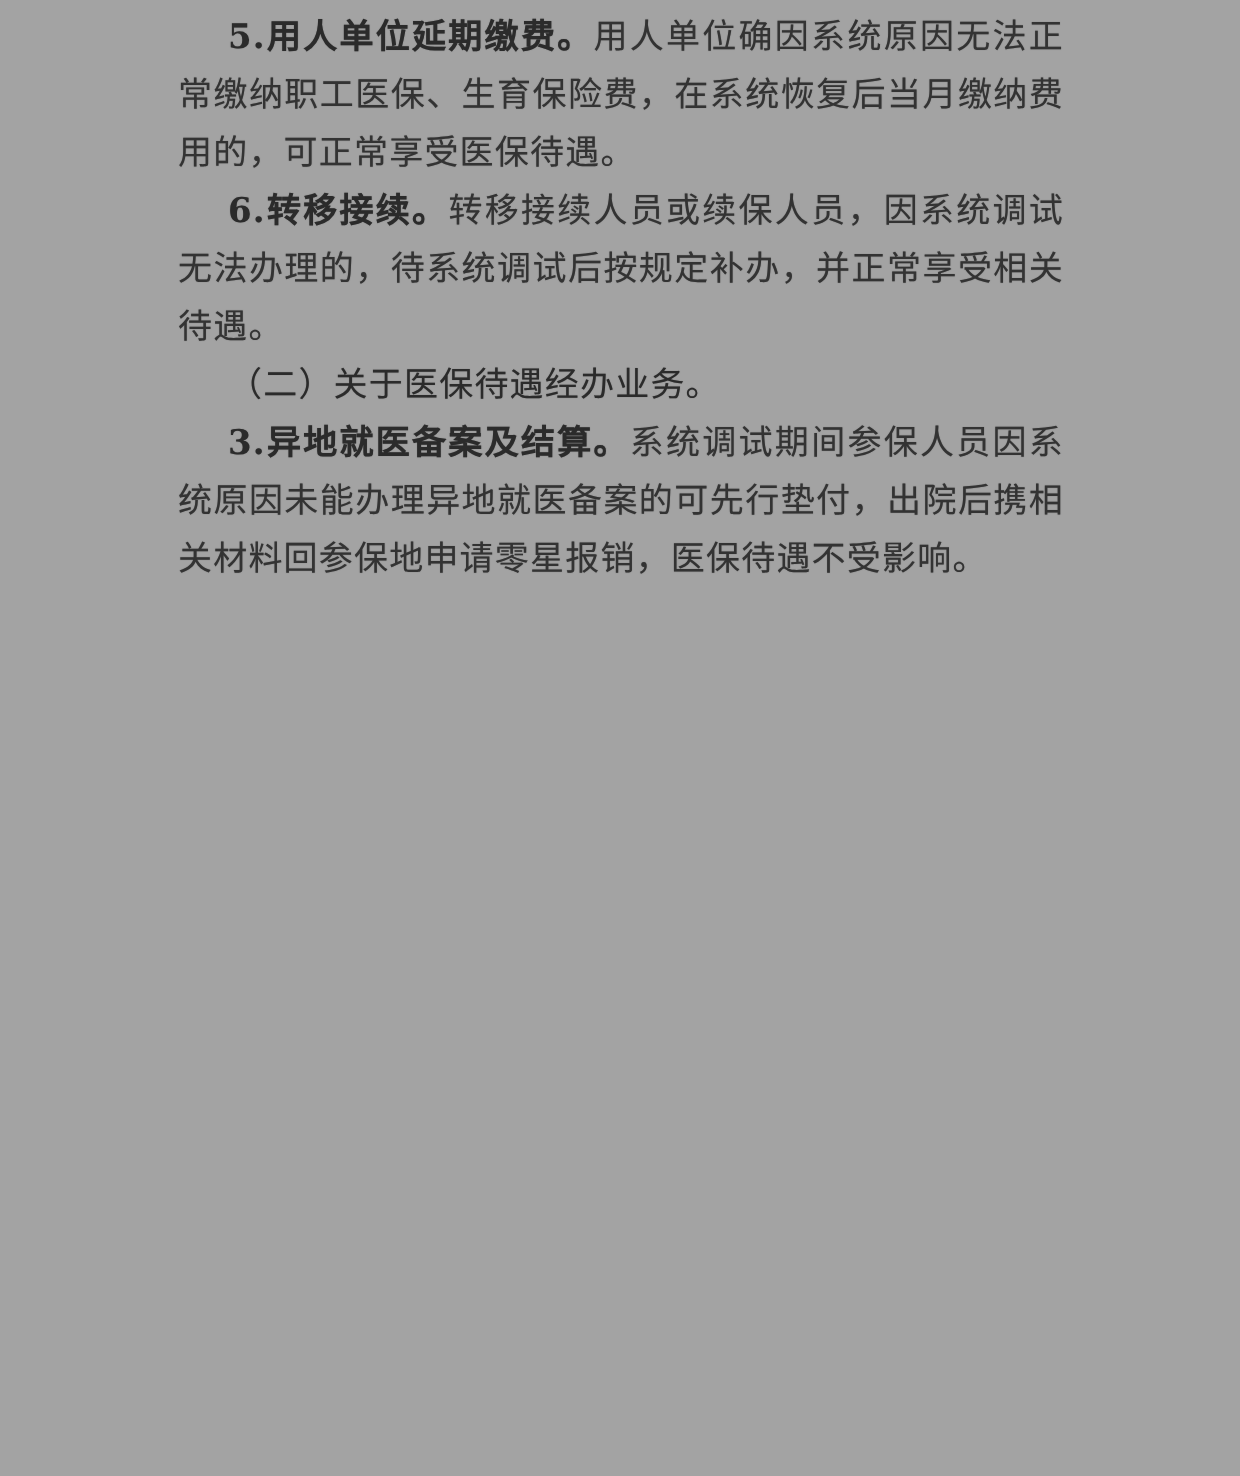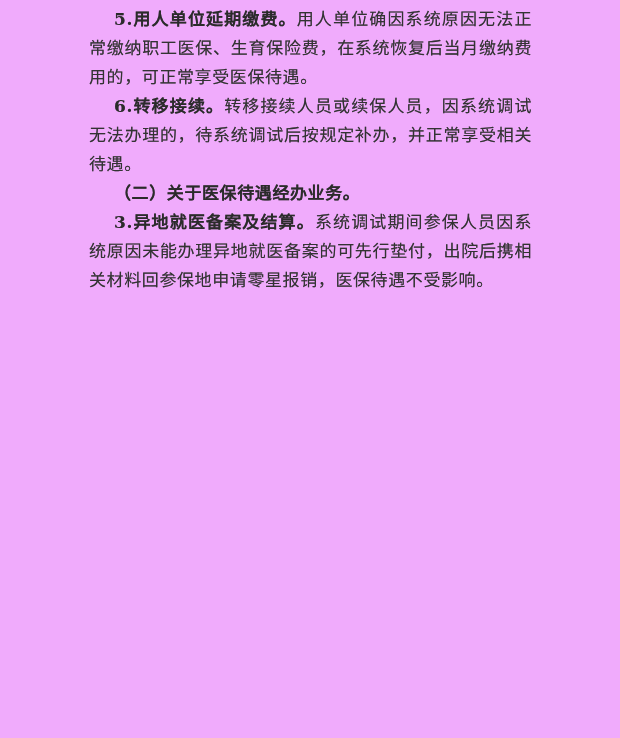--- a/index.html
+++ b/index.html
@@ -6,21 +6,21 @@
     margin: 0;
     padding: 0;
     background: #fdfdfd;
   }
   .page {
     position: relative;
     box-sizing: border-box;
     width: 620px;
     height: 738px;
     margin: 0;
-    background: #f0abfc;
+    background: #a3a3a3;
     padding: 5px 88px 0 89px;
     overflow: hidden;
   }
   .doc-body {
     font-family: "DejaVu Serif", "Liberation Serif", serif;
     font-size: 17px;
     line-height: 29px;
     letter-spacing: 0.6px;
     color: #333333;
     text-align: justify;
@@ -33,21 +33,21 @@
     text-shadow: 0 0 0.5px rgba(60,60,60,0.55);
   }
   .lead {
     font-weight: 700;
     color: #2b2b2b;
   }
   .rest {
     font-weight: 400;
   }
   p.heading .lead {
-    font-weight: 700;
+    font-weight: 400;
     margin-top: 12px;
   }
 </style>
 </head>
 <body>
 
 <div class="page">
   <div class="doc-body">
 
     <p class="para"><span class="lead">5.用人单位延期缴费。</span><span class="rest">用人单位确因系统原因无法正常缴纳职工医保、生育保险费，在系统恢复后当月缴纳费用的，可正常享受医保待遇。</span></p>

